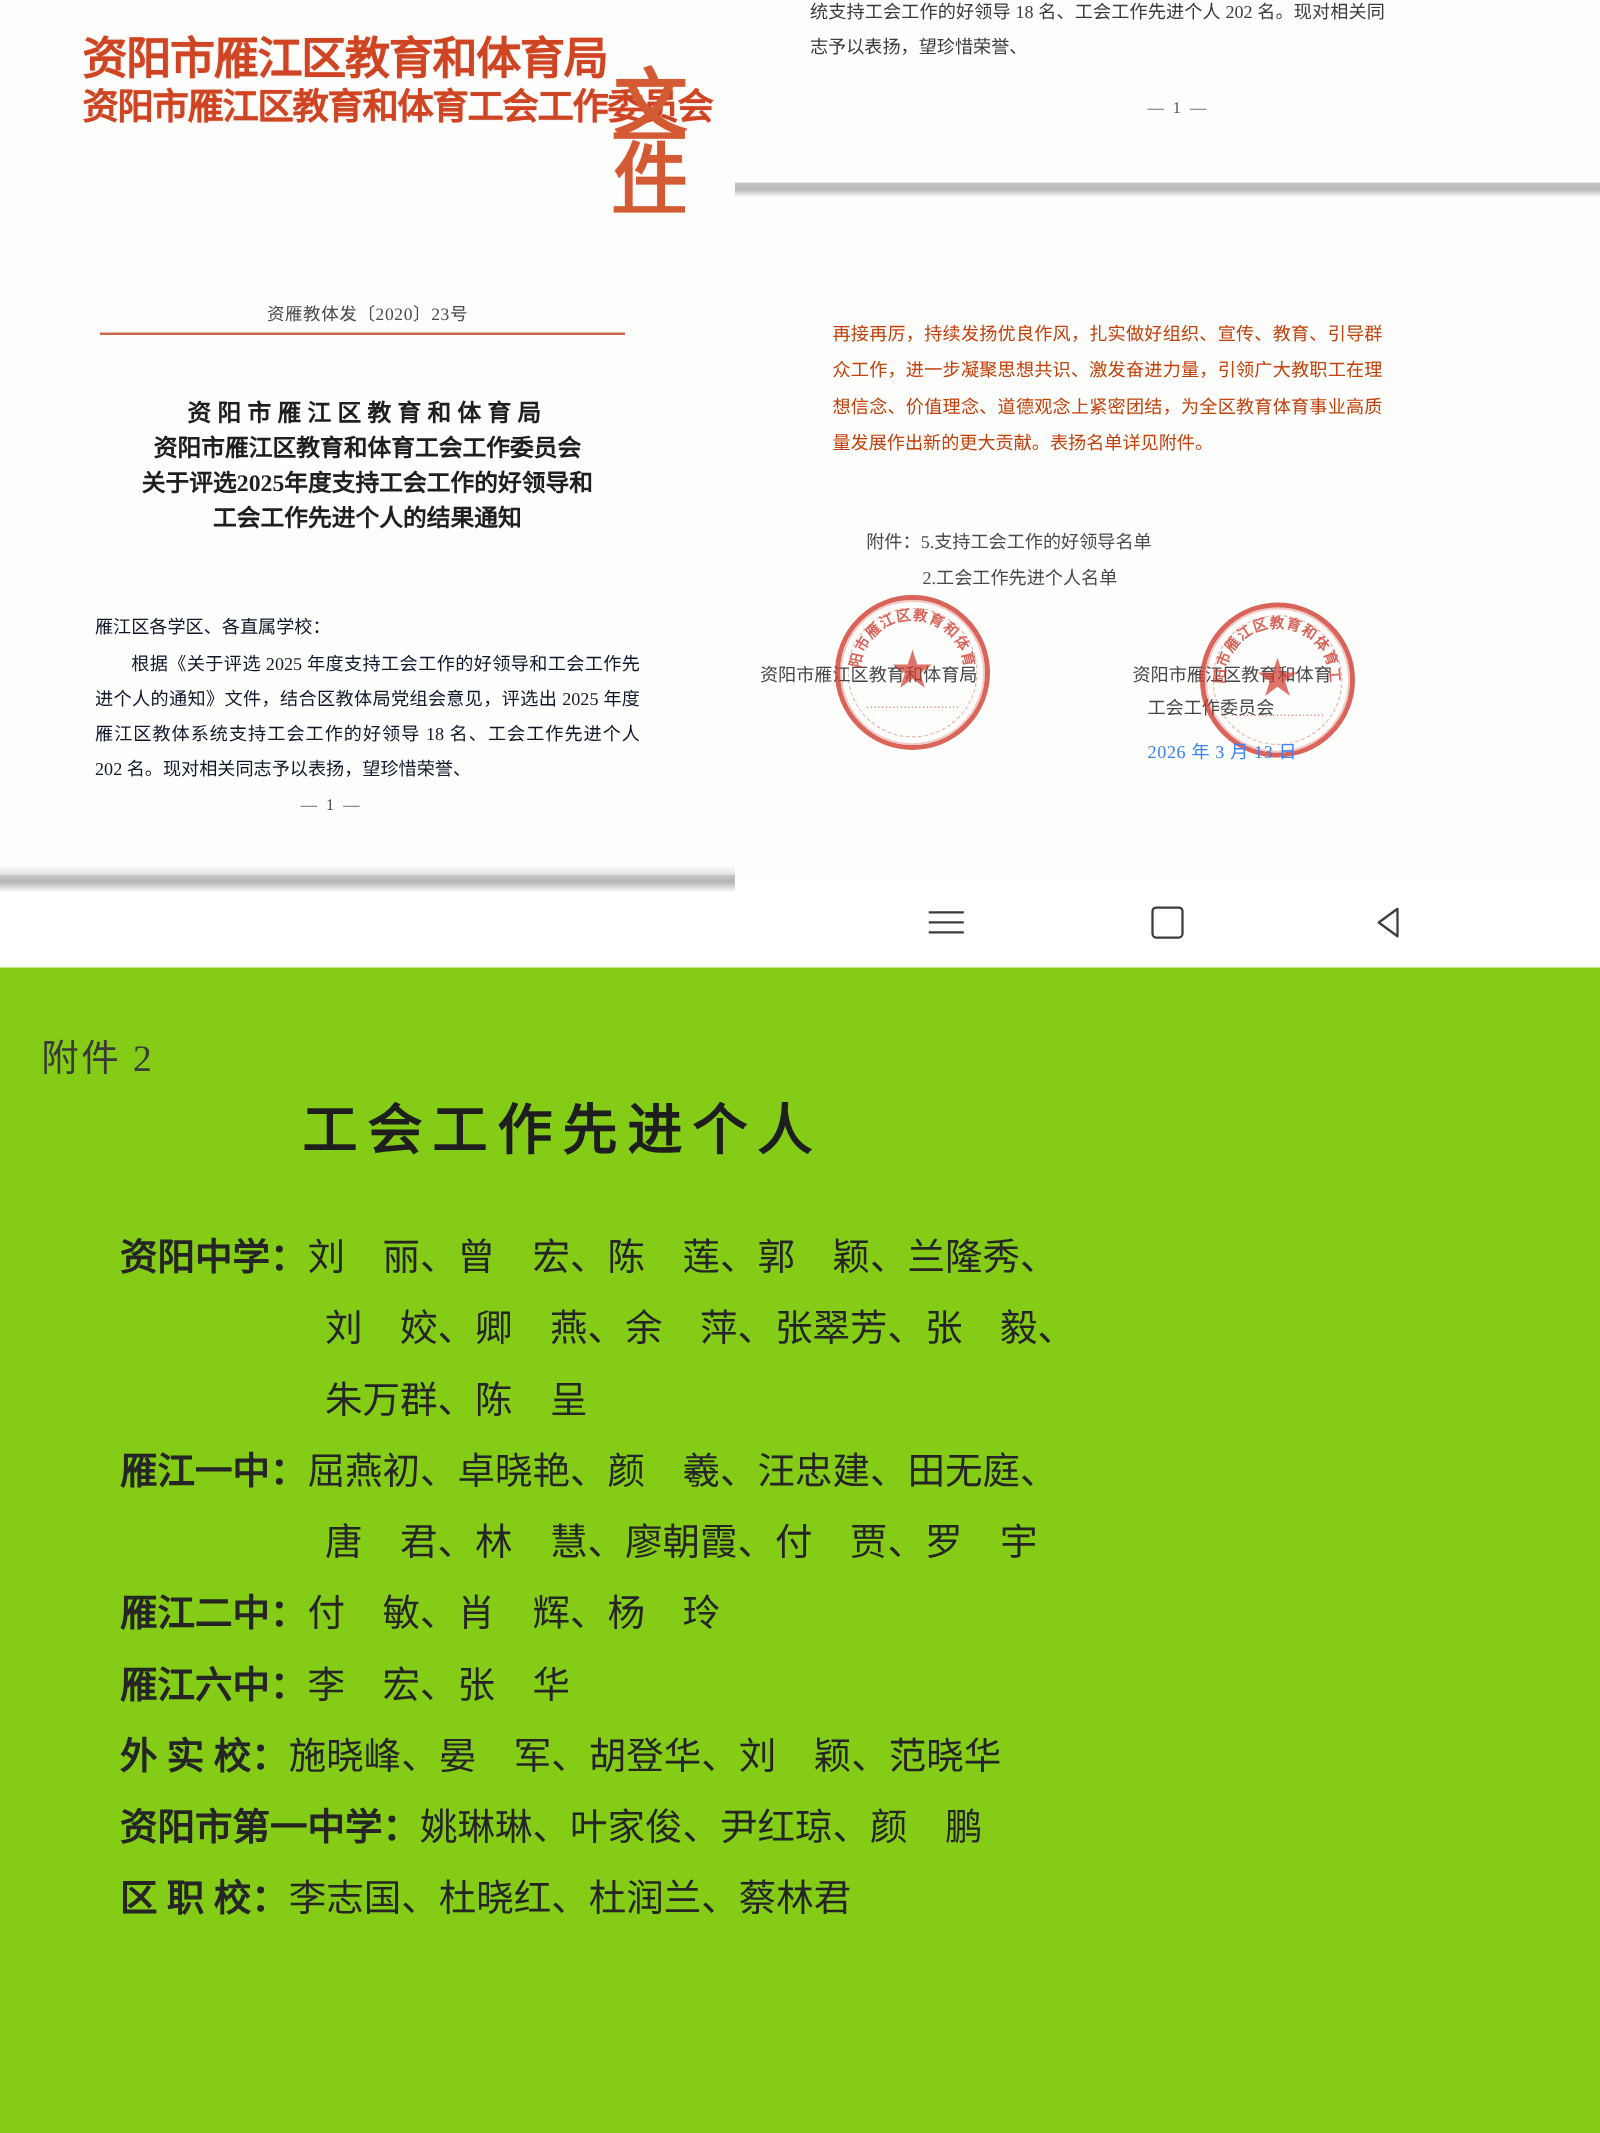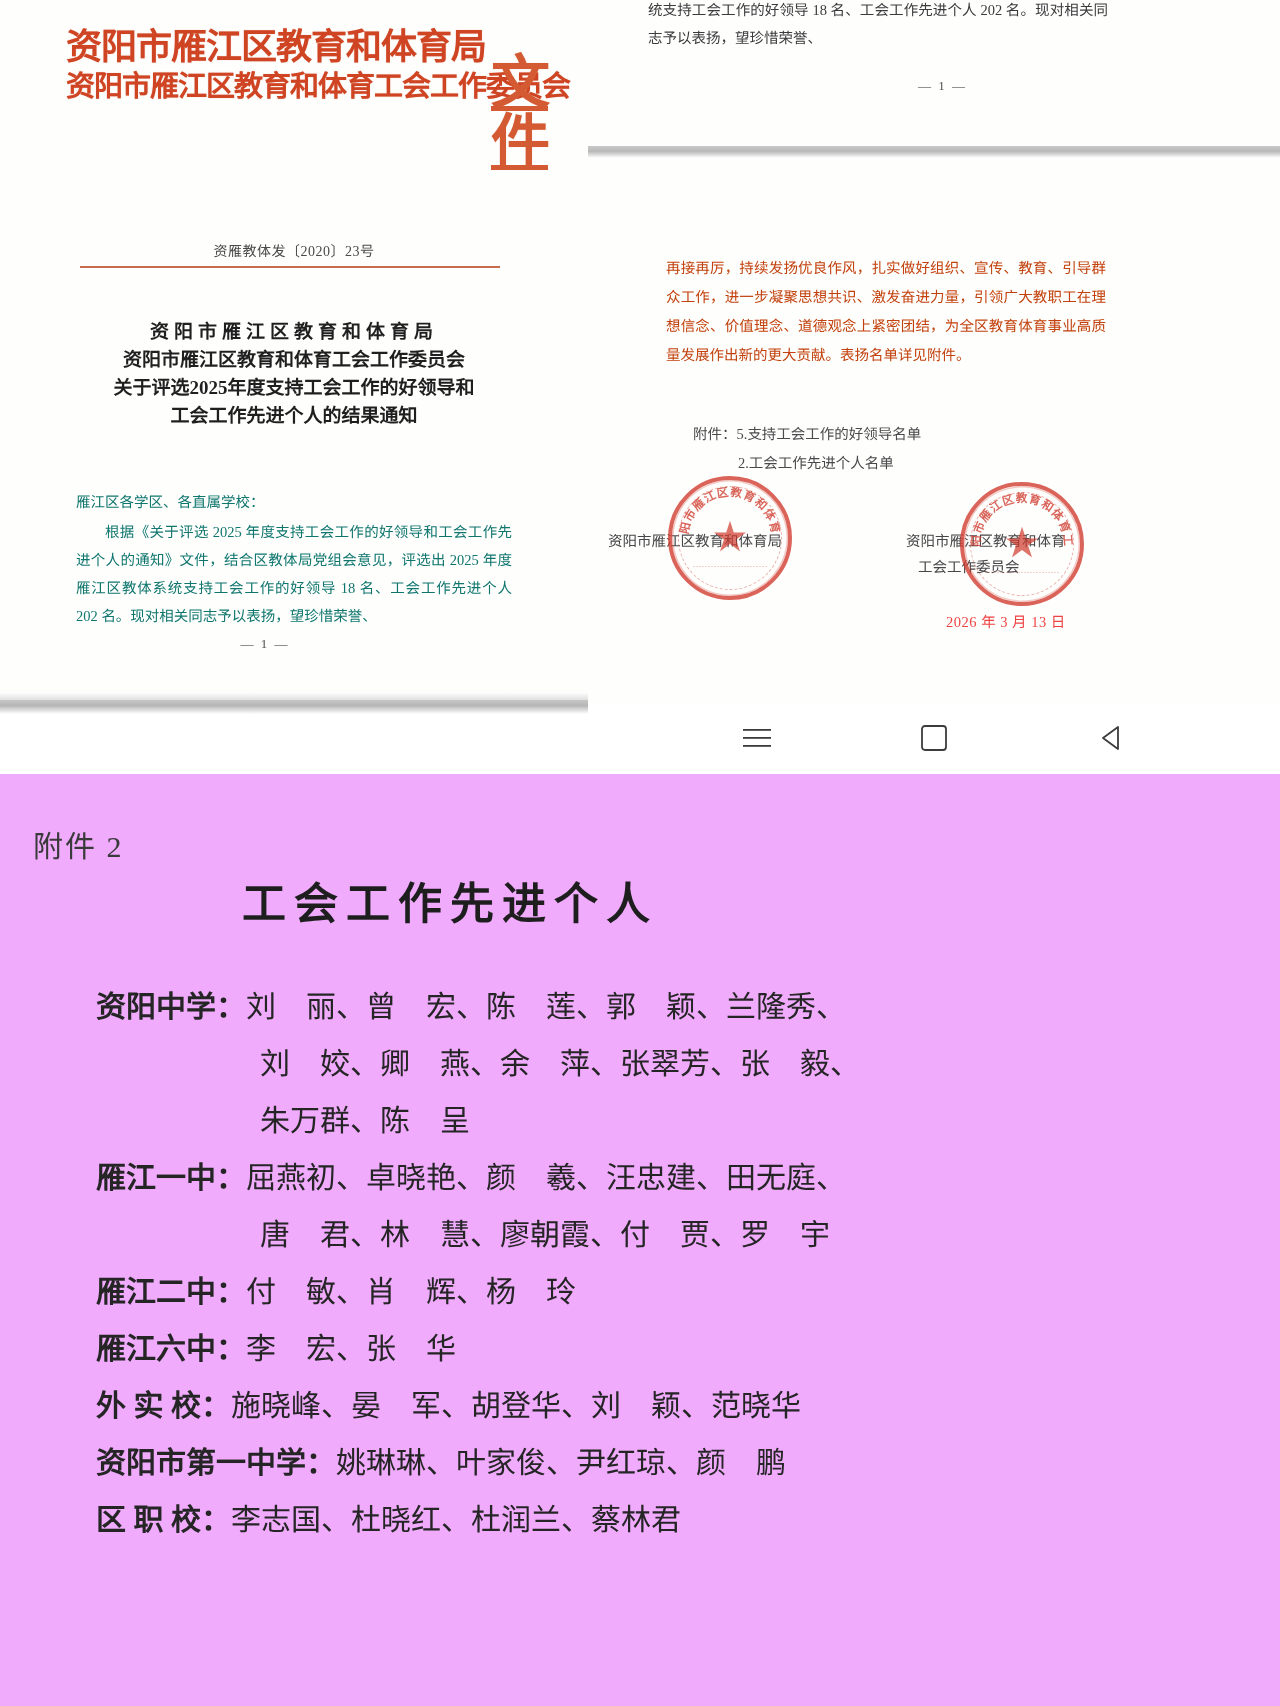--- a/index.html
+++ b/index.html
@@ -59,21 +59,21 @@
     position:absolute;left:60px;top:318px;width:468px;
     text-align:center;
   }
   .doc-title .tl{
     font-weight:bold;font-size:19px;line-height:28px;color:#1f1f1f;
     white-space:nowrap;
   }
   .doc-title .tl.spaced{letter-spacing:5px;}
   .doc-body{
     position:absolute;left:76px;top:488px;width:436px;
-    font-size:14.5px;line-height:28px;color:#0f766e;
+    font-size:14.5px;line-height:28px;color:#0f172a;
     text-align:justify;
   }
   .doc-body .salutation{margin:0 0 2px 0;}
   .doc-body .para{margin:0;text-indent:2em;}
   .pagenum{
     position:absolute;left:0;top:636px;width:530px;
     text-align:center;font-size:13px;color:#4e4e4e;letter-spacing:2px;
   }
   .scan-edge-bottom{
     position:absolute;left:0;bottom:0;width:588px;height:18px;
@@ -146,22 +146,22 @@
     font-family:"Liberation Serif",serif;letter-spacing:1px;
   }
   .seal .btm{
     position:absolute;left:50%;top:70%;transform:translateX(-50%);
     font-size:9px;color:#cf3a2d;white-space:nowrap;opacity:.85;
   }
   .seal#seal-edu{left:60px;top:0px;}
   .seal#seal-union{left:352px;top:6px;}
 
   .sign-date{
-    position:absolute;left:330px;top:452px;
-    font-size:14.5px;color:#ef4444;letter-spacing:.5px;margin-left:28px;
+    position:absolute;left:330px;top:431px;
+    font-size:14.5px;color:#3b82f6;letter-spacing:.5px;
   }
 
   
   #nav-bar{
     left:588px;top:703px;width:692px;height:70px;background:#ffffff;
   }
   #nav-bar .navwrap{
     position:absolute;inset:0;display:flex;align-items:center;
     justify-content:space-around;padding:0 80px;
   }
@@ -171,21 +171,21 @@
   }
   .nav-btn svg{display:block;}
 
   
   .scan-sep-wide{
     position:absolute;left:0;top:700px;width:588px;height:14px;
     background:linear-gradient(180deg,#c7c7c7 0%,#b6b6b6 40%,#ffffff 100%);
   }
   #scan-page-3{
     left:0;top:774px;width:1280px;height:932px;
-    background:#f0abfc;overflow:hidden;
+    background:#84cc16;overflow:hidden;
   }
   .att-label{
     position:absolute;left:33px;top:48px;
     font-size:30px;color:#3a3a3a;letter-spacing:2px;
     font-family:"Liberation Serif","DejaVu Serif",serif;
   }
   .att-title{
     position:absolute;left:0;top:94px;width:900px;text-align:center;
     font-size:44px;font-weight:bold;letter-spacing:8px;color:#1e1e1e;
     font-family:"Liberation Serif","DejaVu Serif",serif;

